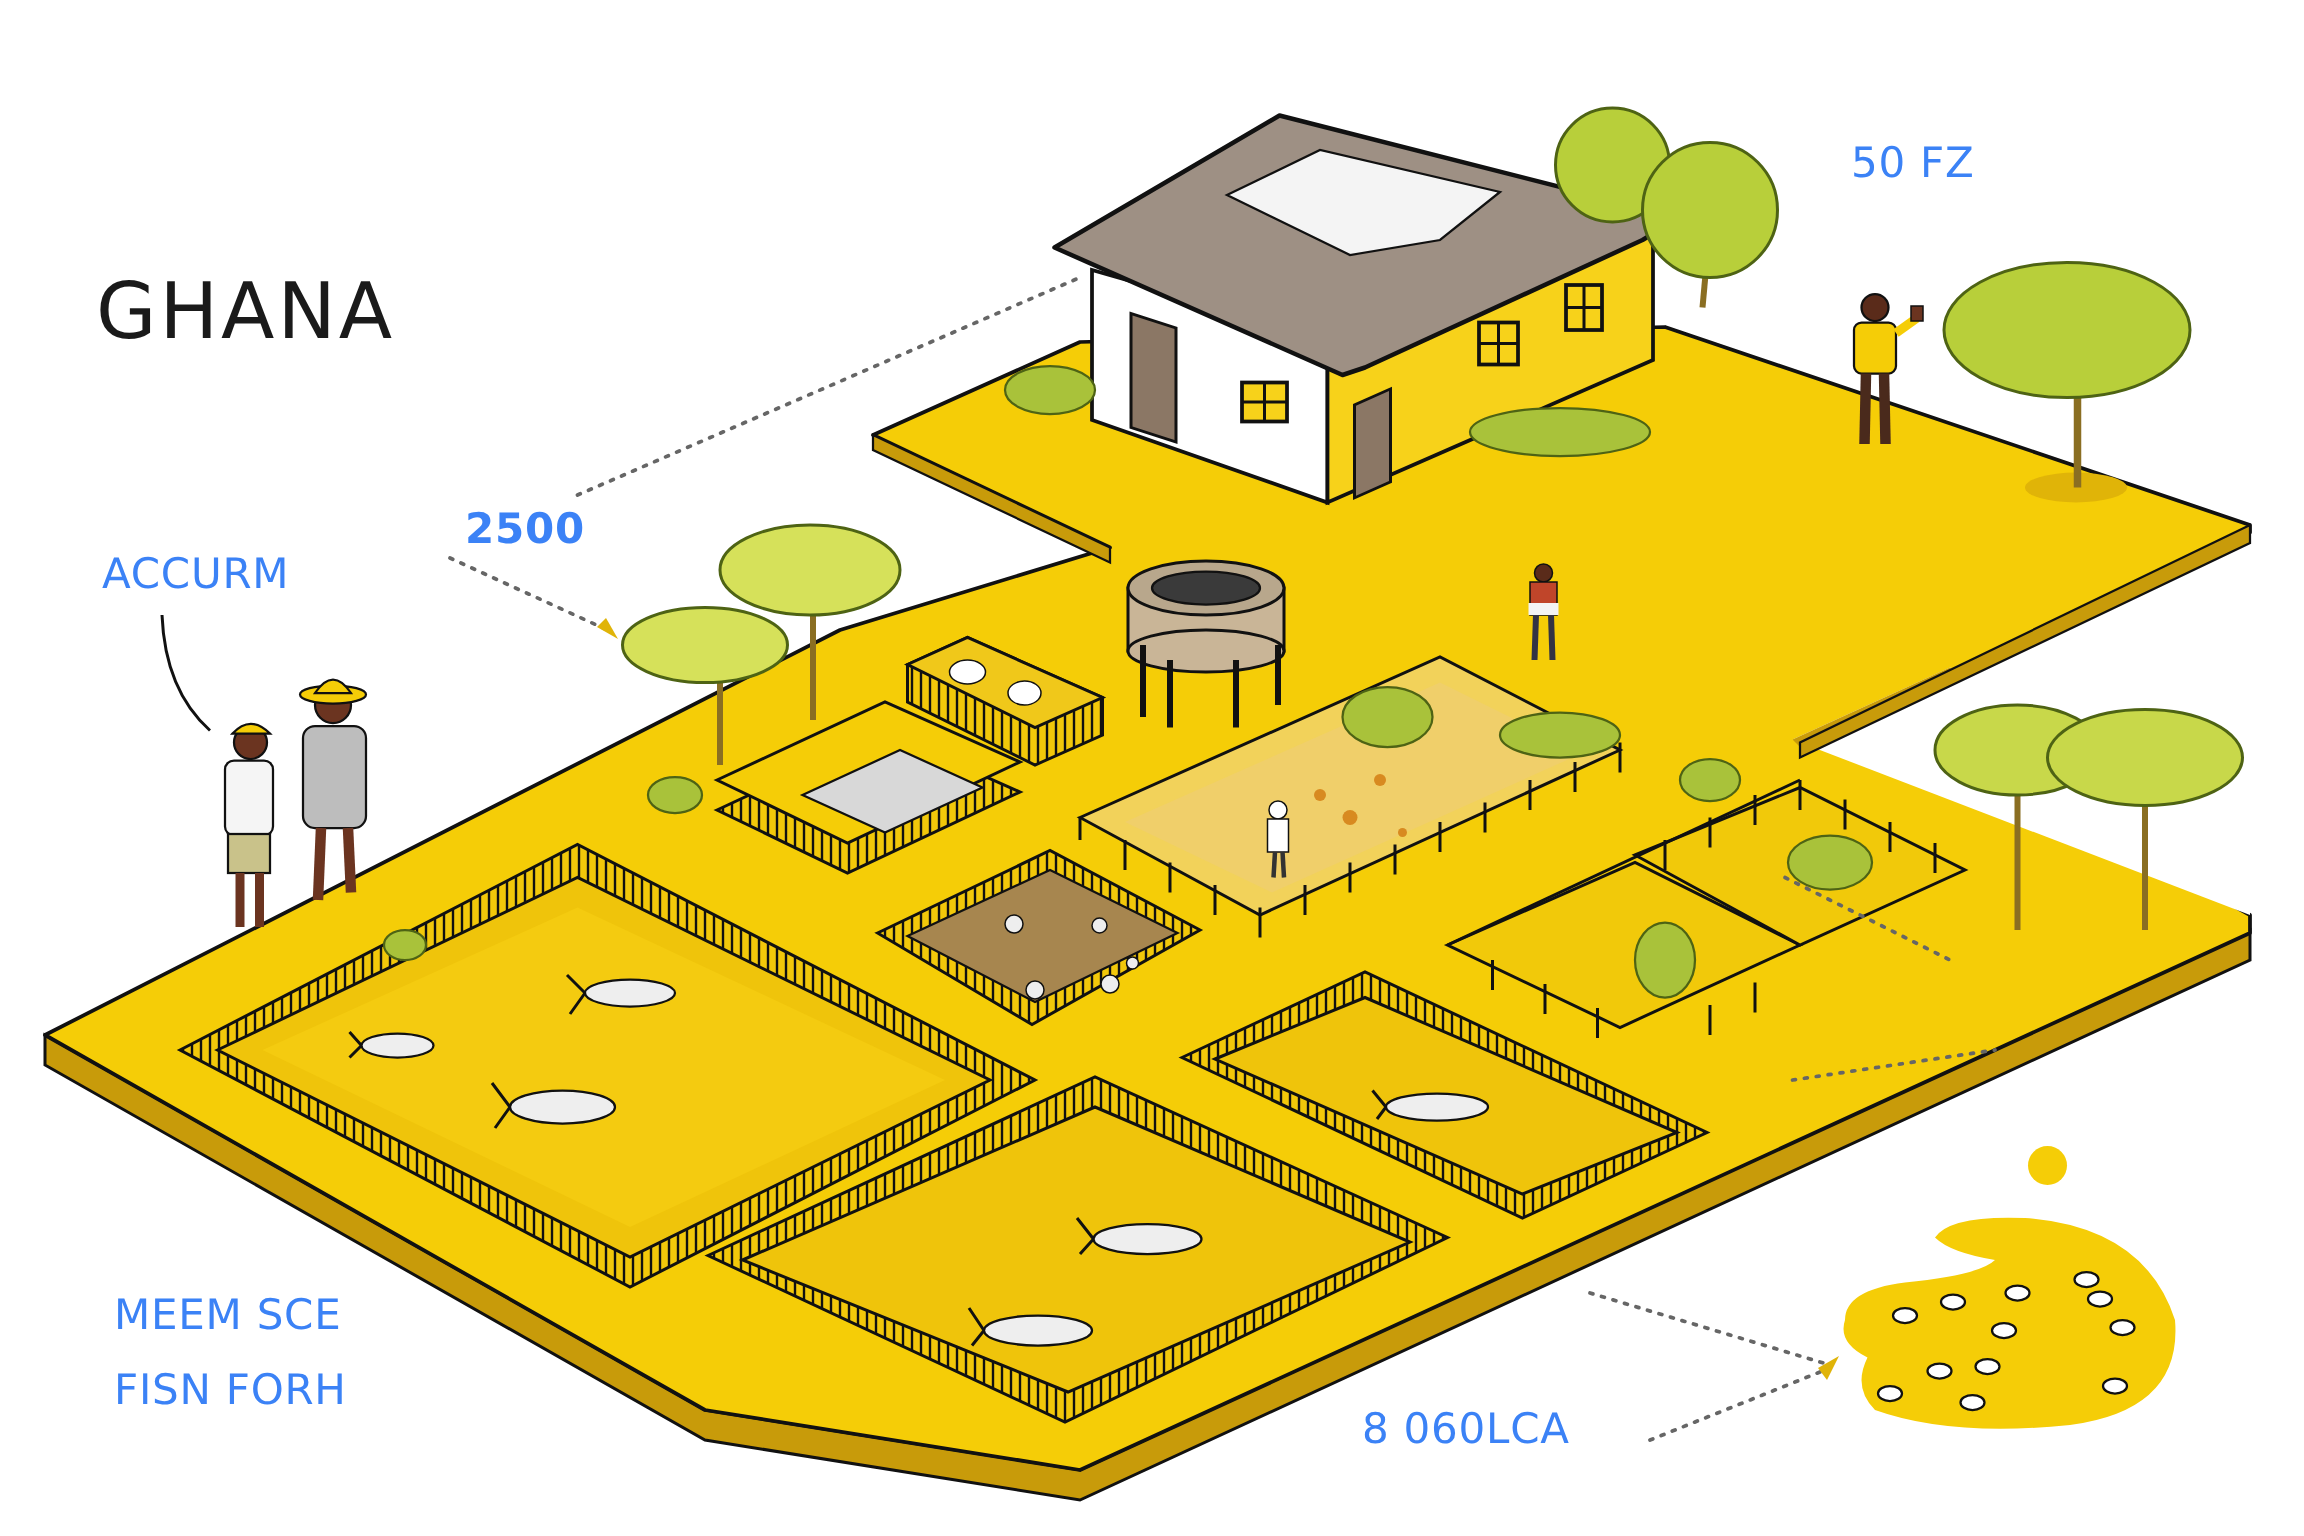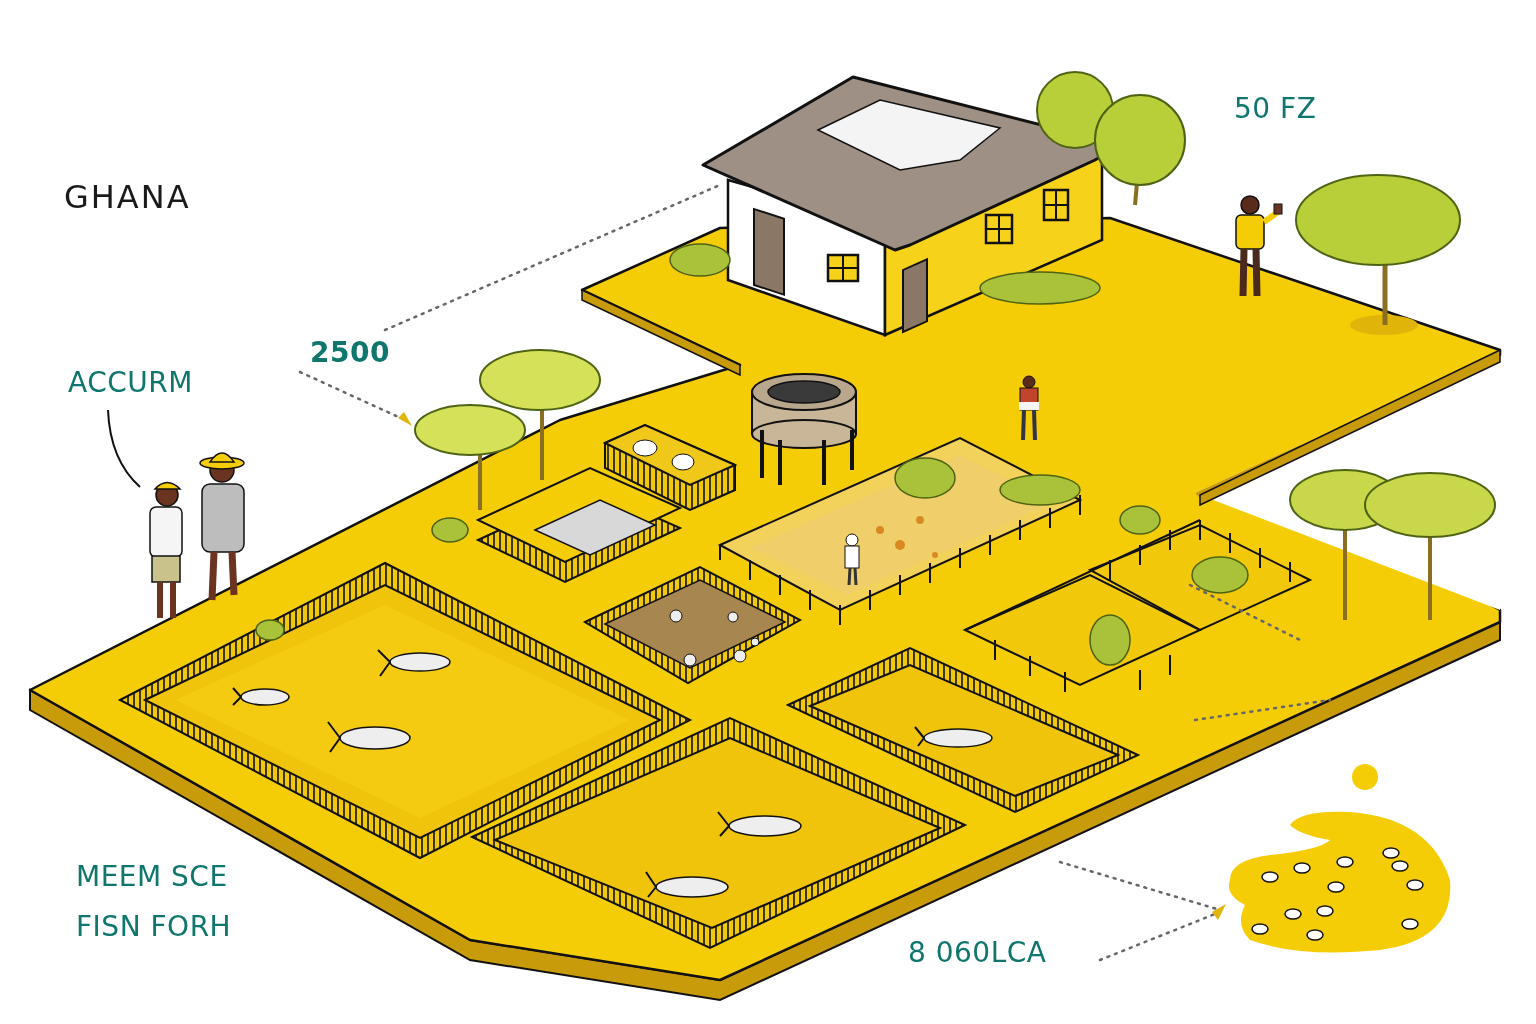--- a/index.html
+++ b/index.html
@@ -1,21 +1,21 @@
 <!DOCTYPE html>
 <html><head>
 <meta charset="utf-8">
 <style>
   html,body{margin:0;padding:0;background:#ffffff;}
   body{width:1536px;height:1024px;position:relative;overflow:hidden;font-family:"DejaVu Sans","Liberation Sans",sans-serif;}
   #scene{position:absolute;left:0;top:0;width:1536px;height:1024px;}
   .label{position:absolute;color:#111;white-space:pre-line;letter-spacing:0.5px;}
   .title{left:62px;top:50px;font-size:46px;font-weight:bold;line-height:60px;color:#111;}
-  .subtitle{left:64px;top:178px;font-size:32px;font-weight:normal;color:#1a1a1a;letter-spacing:2px;}
-  .lbl-sm{font-size:28px;color:#0f766e;}
+  .subtitle{left:64px;top:178px;font-size:52px;font-weight:normal;color:#1a1a1a;letter-spacing:2px;}
+  .lbl-sm{font-size:28px;color:#3b82f6;}
   .lbl-50fz{left:1234px;top:92px;}
   .lbl-2500{left:310px;top:336px;font-weight:bold;}
   .lbl-accurm{left:68px;top:366px;}
   .lbl-meem{left:76px;top:852px;line-height:50px;}
   .lbl-10060{left:908px;top:936px;}
 </style>
 </head>
 <body>
 
 <svg id="scene" viewBox="0 0 1536 1024" xmlns="http://www.w3.org/2000/svg">

